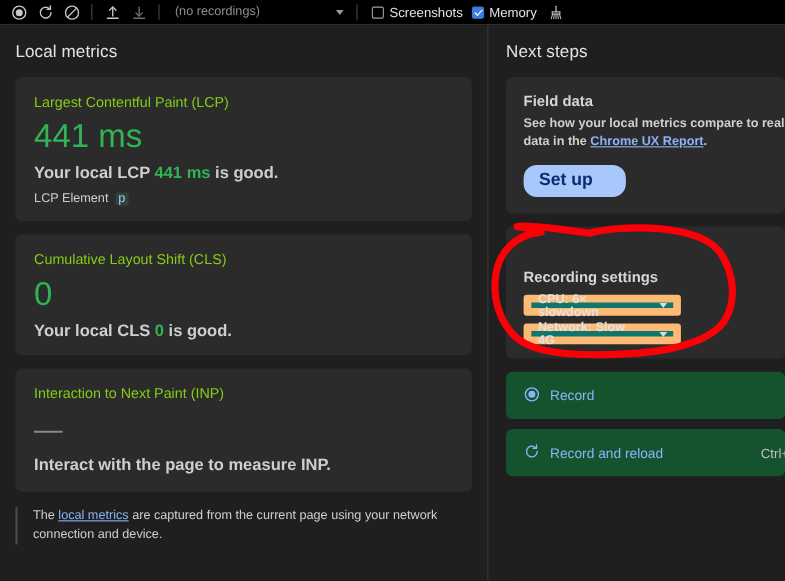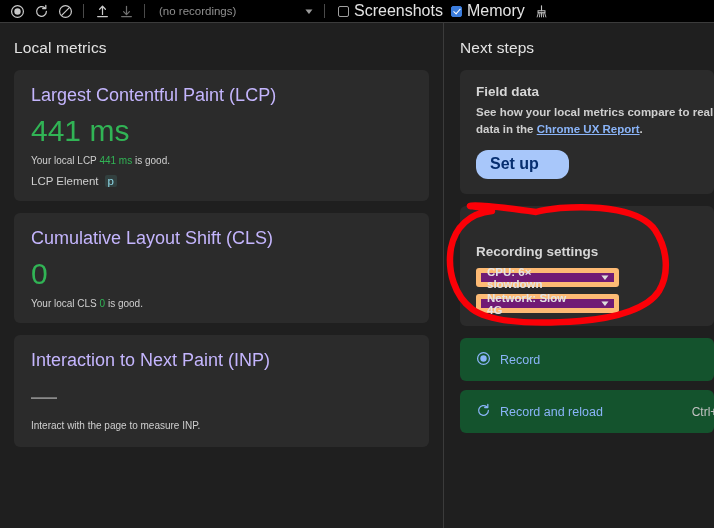--- a/index.html
+++ b/index.html
@@ -51,21 +51,21 @@
   }
   .tb-select .caret {
     font-size: 8px;
     color: #9a9a9a;
     transform: scaleX(1.5);
   }
   .tb-check {
     display: flex;
     align-items: center;
     gap: 5px;
-    font-size: 16px;
+    font-size: 12px;
     color: #e3e3e3;
     cursor: pointer;
     margin-left: 6px;
   }
   .box {
     width: 11px; height: 11px;
     border: 1px solid #a0a0a0;
     border-radius: 2px;
     background: transparent;
     flex: none;
@@ -117,38 +117,39 @@
   }
 
   
   .card {
     background: #2b2b2b;
     border-radius: 6px;
     padding: 15px 17px 14px 17px;
     margin-bottom: 12px;
   }
   .metric-name {
-    font-size: 18px;
-    color: #c4b5fd;
+    font-size: 13px;
+    color: #84cc16;
     margin-bottom: 6px;
   }
   .metric-value {
     font-size: 30px;
     line-height: 38px;
     font-weight: 400;
     color: #31b455;
     margin-bottom: 5px;
   }
   .metric-value.empty {
     color: #8a8a8a;
     font-size: 26px;
   }
   .metric-desc {
-    font-size: 10px;
+    font-size: 15px;
     color: #cfcfcf;
+    font-weight: bold;
   }
   .metric-desc .good { color: #31b455; }
   .metric-sub {
     font-size: 11.5px;
     color: #cfcfcf;
     margin-top: 9px;
     display: flex;
     align-items: flex-start;
     gap: 6px;
   }
@@ -209,23 +210,23 @@
     color: #d6d6d6;
     margin-bottom: 9px;
     margin-top: 24px;
   }
   .sel {
     display: flex;
     align-items: center;
     justify-content: space-between;
     width: 143px;
     height: 19px;
-    border: 5px solid #fdba74;
+    border: 7px solid #fdba74;
     border-radius: 3px;
-    background: #701a75;
+    background: #0f766e;
     color: #e3e3e3;
     font-size: 11.5px;
     padding: 0 5px 0 6px;
     margin-bottom: 7px;
     cursor: pointer;
     gap: 28px;
   }
   .sel .caret { font-size: 8px; transform: scaleX(1.5); color: #ddd; }
 
   
@@ -365,20 +366,21 @@
       <div class="metric-value">0</div>
       <div class="metric-desc"><span>Your local CLS </span><span class="good">0</span><span> is good.</span></div>
     </div>
 
     <div class="card" style="padding-bottom:16px">
       <div class="metric-name">Interaction to Next Paint (INP)</div>
       <div class="metric-value empty">—</div>
       <div class="metric-desc">Interact with the page to measure INP.</div>
     </div>
 
+    <div class="note"><span>The </span><a href="#">local metrics</a><span> are captured from the current page using your network connection and device.</span></div>
   </div>
 
   <div class="divider"></div>
 
   <div class="pane-right">
     <div class="pane-title">Next steps</div>
 
     <div class="rcard">
       <div class="rcard-title">Field data</div>
       <div class="rcard-text">See how your local metrics compare to real u</div>

